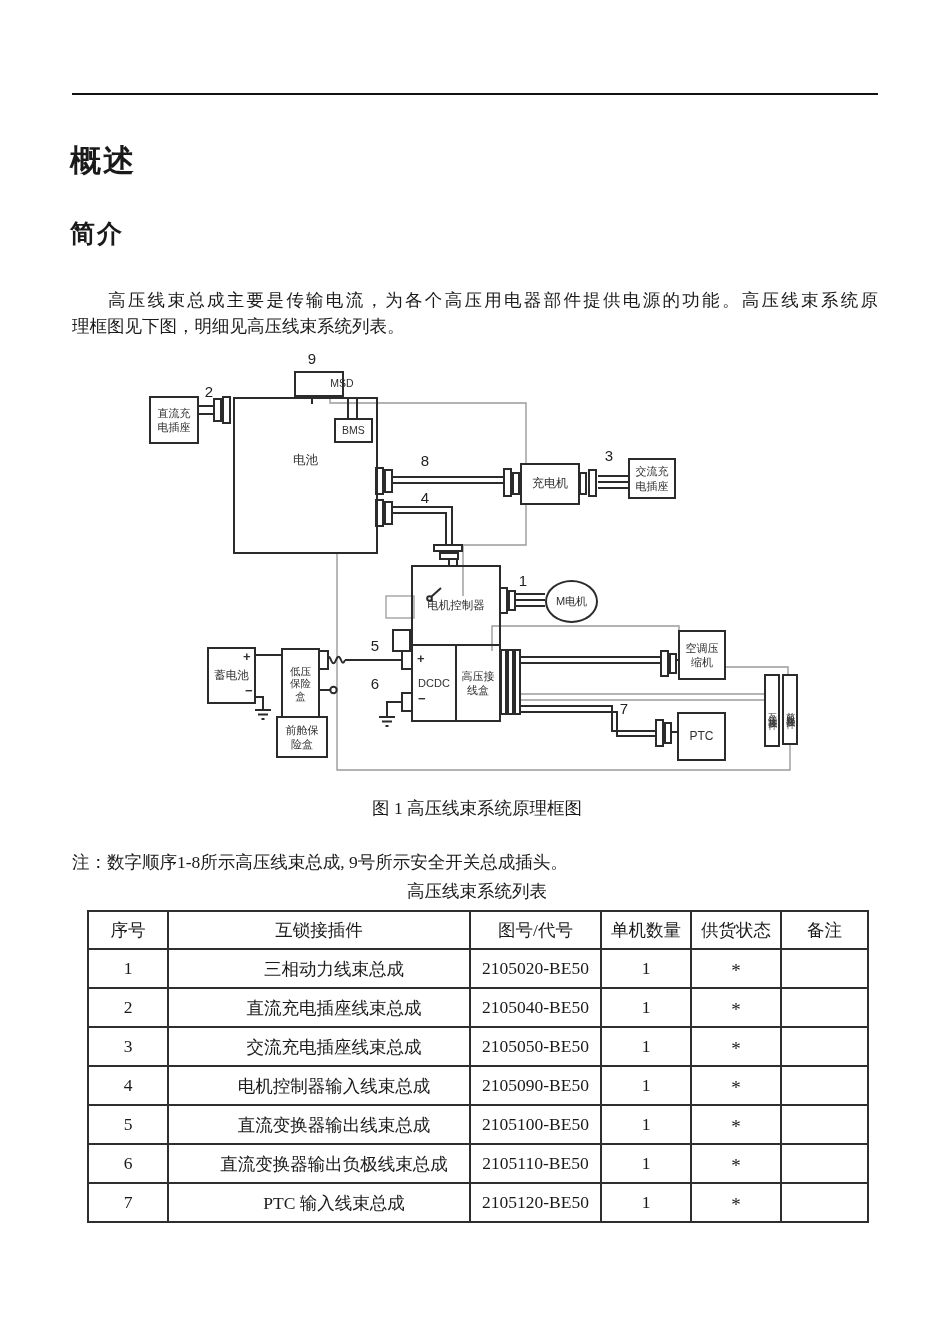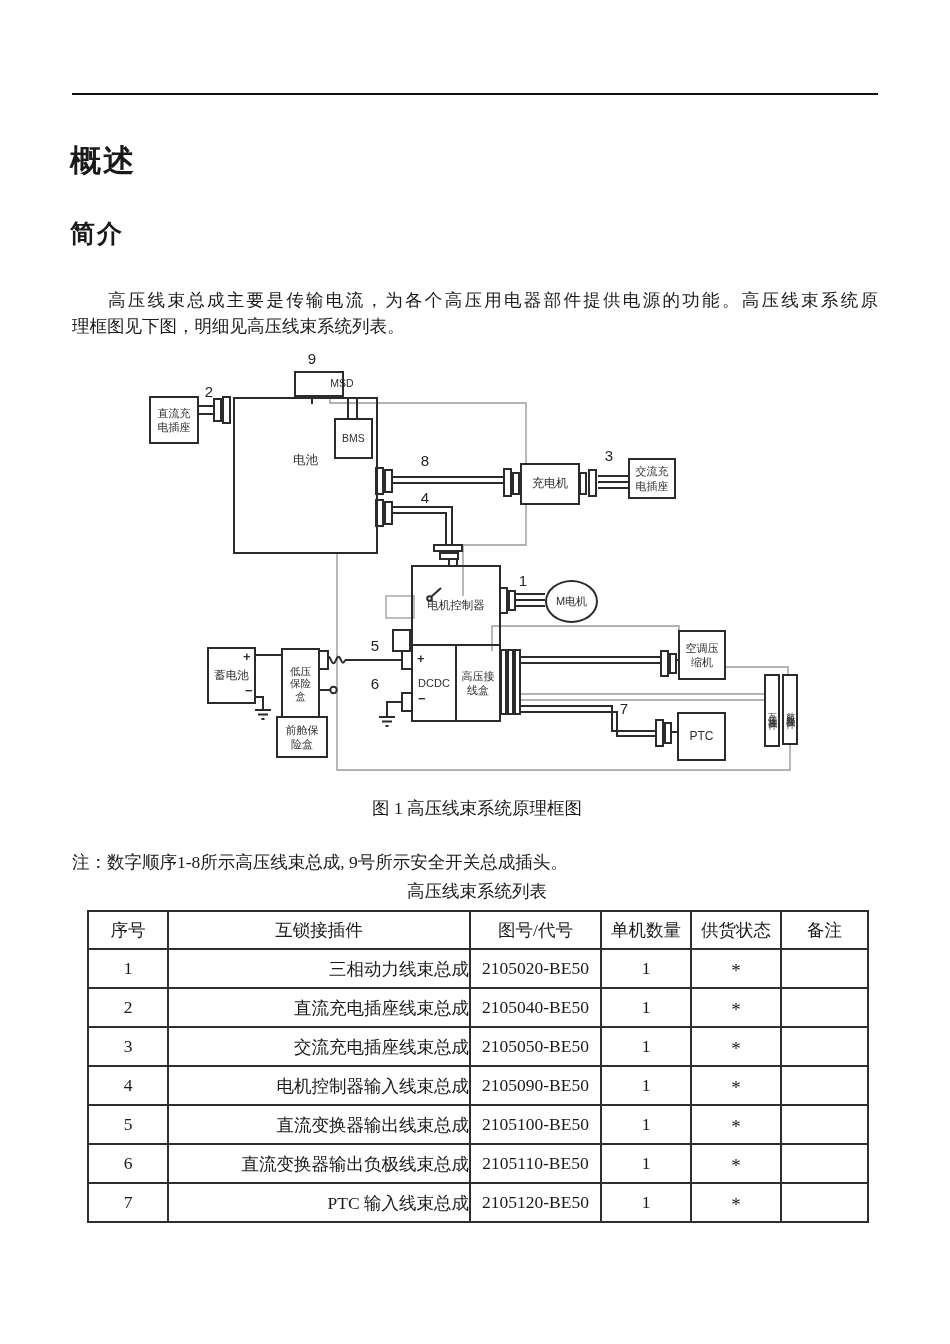--- a/index.html
+++ b/index.html
@@ -41,21 +41,21 @@
         font-size:13px;font-weight:bold;color:#2f2f2f;}
   .ellipse{border-radius:50%;}
 
   
   .ptable{position:absolute;left:87px;top:910px;border-collapse:collapse;z-index:2;
           font-size:17.5px;color:var(--text);}
   .ptable td,.ptable th{border:2px solid #2e2e2e;text-align:center;vertical-align:middle;
           font-weight:normal;padding:0;}
   .ptable th{height:36px;}
   .ptable td{height:37px;}
-  .ptable td.name{text-align:right;padding-left:30px;}
+  .ptable td.name{text-align:center;padding-left:30px;}
   .star{font-size:19px;line-height:1;position:relative;top:3px;}
 </style>
 </head>
 <body>
 
 <div class="page">
 
   <div class="rule"></div>
   <div class="h1">概述</div>
   <div class="h2">简介</div>
@@ -134,21 +134,21 @@
         <rect class="bar" x="318" y="651" width="10" height="18"></rect>
         <rect class="bar" x="393" y="630" width="17" height="21"></rect>
       </g>
     </svg>
 
     <div class="dbox" style="left:149px;top:396px;width:50px;height:48px;">直流充
 电插座</div>
     <div class="dbox thick transparent" style="left:233px;top:397px;width:145px;height:157px;"></div>
     <div class="dlabel" style="left:233px;top:452px;width:145px;font-size:12.5px;">电池</div>
     <div class="dbox" style="left:294px;top:371px;width:37px;height:26px;font-size:10.5px;padding-left:46px;">MSD</div>
-    <div class="dbox" style="left:334px;top:418px;width:39px;height:41px;font-size:10.5px;">BMS</div>
+    <div class="dbox" style="left:334px;top:418px;width:39px;height:25px;font-size:10.5px;">BMS</div>
     <div class="dbox" style="left:520px;top:463px;width:60px;height:42px;font-size:12px;">充电机</div>
     <div class="dbox" style="left:628px;top:458px;width:48px;height:41px;">交流充
 电插座</div>
     <div class="dbox thick transparent" style="left:411px;top:565px;width:90px;height:81px;"></div>
     <div class="dlabel" style="left:413px;top:598px;width:86px;font-size:11.5px;">电机控制器</div>
     <div class="dbox thick transparent" style="left:411px;top:644px;width:90px;height:78px;padding:0;">
       <div style="width:42px;height:100%;display:flex;align-items:center;justify-content:center;">DCDC</div>
       <div style="flex:1;height:100%;border-left:2px solid var(--line);display:flex;align-items:center;justify-content:center;">高压接
 线盒</div>
     </div>

